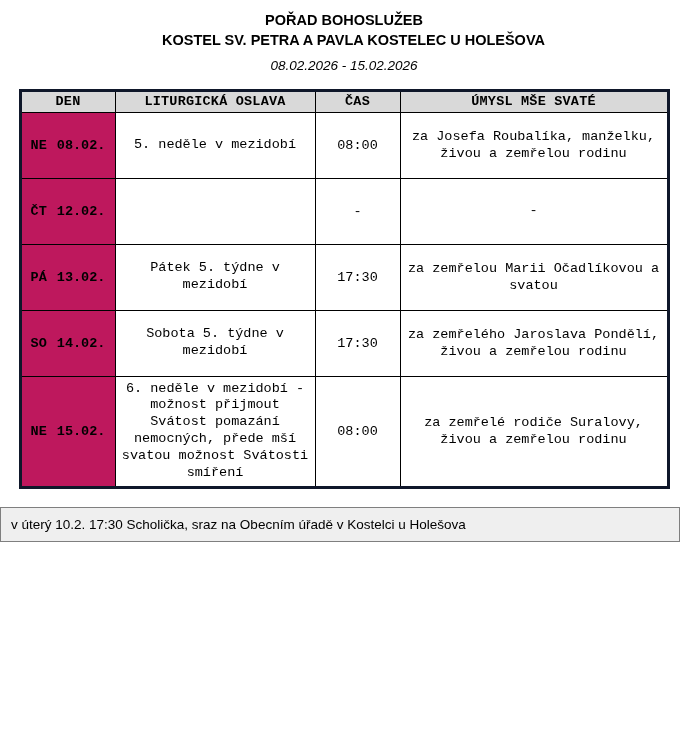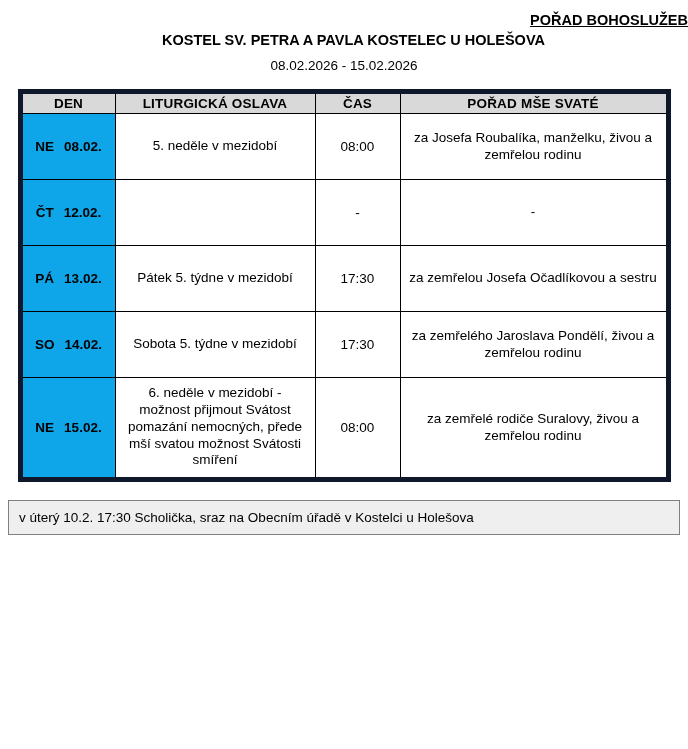--- a/index.html
+++ b/index.html
@@ -11,76 +11,77 @@
     color: #000000;
   }
   .page {
     width: 688px;
     height: 749px;
     background: #ffffff;
     padding-top: 10px;
     position: relative;
   }
   .title {
-    text-align: right;
+    text-align: center;
     font-weight: bold;
     font-size: 14.5px;
     line-height: 1.4;
-    text-decoration: underline;
   }
   .subtitle {
     text-align: center;
     font-weight: bold;
     font-size: 14.5px;
     line-height: 1.4;
     padding-left: 19px;
   }
   .daterange {
     text-align: center;
     font-size: 13.5px;
     margin-top: 7px;
+    font-style: italic;
   }
   table.schedule {
     border-collapse: collapse;
     margin: 16px auto 0 auto;
     width: 648px;
     table-layout: fixed;
-    border: 5px solid #0f172a;
+    border: 3px solid #0f172a;
+    font-family: Liberation Mono, monospace;
   }
   table.schedule th,
   table.schedule td {
     border: 1px solid #000000;
     font-size: 13.5px;
     padding: 4px 6px;
     text-align: center;
     vertical-align: middle;
     overflow: hidden;
     word-wrap: break-word;
   }
   table.schedule th {
     background: #d9d9d9;
     font-weight: bold;
     height: 22px;
     padding: 2px 4px;
     font-size: 13.5px;
     letter-spacing: 0.2px;
   }
   td.day-cell {
-    background: #0ea5e9;
+    background: #be185d;
     font-weight: bold;
     text-align: left;
     padding-left: 9px;
   }
   td.day-cell .day-abbr { margin-right: 10px; }
   tr.data-row { height: 66px; }
   tr.data-row.tall { height: 102px; }
   td.celebration-cell { line-height: 1.25; }
   td.intention-cell { line-height: 1.3; }
   .footer-note {
-    margin: 18px 8px 0 8px;
+    margin: 18px 8px 0 0;
     border: 1px solid #7f7f7f;
     background: #efefef;
     padding: 9px 10px;
     font-size: 13.5px;
   }
 </style>
 </head>
 <body>
 
 <div class="page">
@@ -94,21 +95,21 @@
       <col style="width:95px">
       <col style="width:200px">
       <col style="width:85px">
       <col style="width:268px">
     </colgroup>
     <thead>
       <tr>
         <th>DEN</th>
         <th>LITURGICKÁ OSLAVA</th>
         <th>ČAS</th>
-        <th>POŘAD MŠE SVATÉ</th>
+        <th>ÚMYSL MŠE SVATÉ</th>
       </tr>
     </thead>
     <tbody>
       <tr class="data-row">
         <td class="day-cell">
           <span class="day-abbr">NE</span><span>08.02.</span>
         </td>
         <td class="celebration-cell">5. neděle v mezidobí</td>
         <td class="time-cell">08:00</td>
         <td class="intention-cell">za Josefa Roubalíka, manželku, živou a zemřelou rodinu</td>
@@ -120,21 +121,21 @@
         <td class="celebration-cell"></td>
         <td class="time-cell">-</td>
         <td class="intention-cell">-</td>
       </tr>
       <tr class="data-row">
         <td class="day-cell">
           <span class="day-abbr">PÁ</span><span>13.02.</span>
         </td>
         <td class="celebration-cell">Pátek 5. týdne v mezidobí</td>
         <td class="time-cell">17:30</td>
-        <td class="intention-cell">za zemřelou Josefa Očadlíkovou a sestru</td>
+        <td class="intention-cell">za zemřelou Marii Očadlíkovou a svatou</td>
       </tr>
       <tr class="data-row">
         <td class="day-cell">
           <span class="day-abbr">SO</span><span>14.02.</span>
         </td>
         <td class="celebration-cell">Sobota 5. týdne v mezidobí</td>
         <td class="time-cell">17:30</td>
         <td class="intention-cell">za zemřelého Jaroslava Pondělí, živou a zemřelou rodinu</td>
       </tr>
       <tr class="data-row tall">

